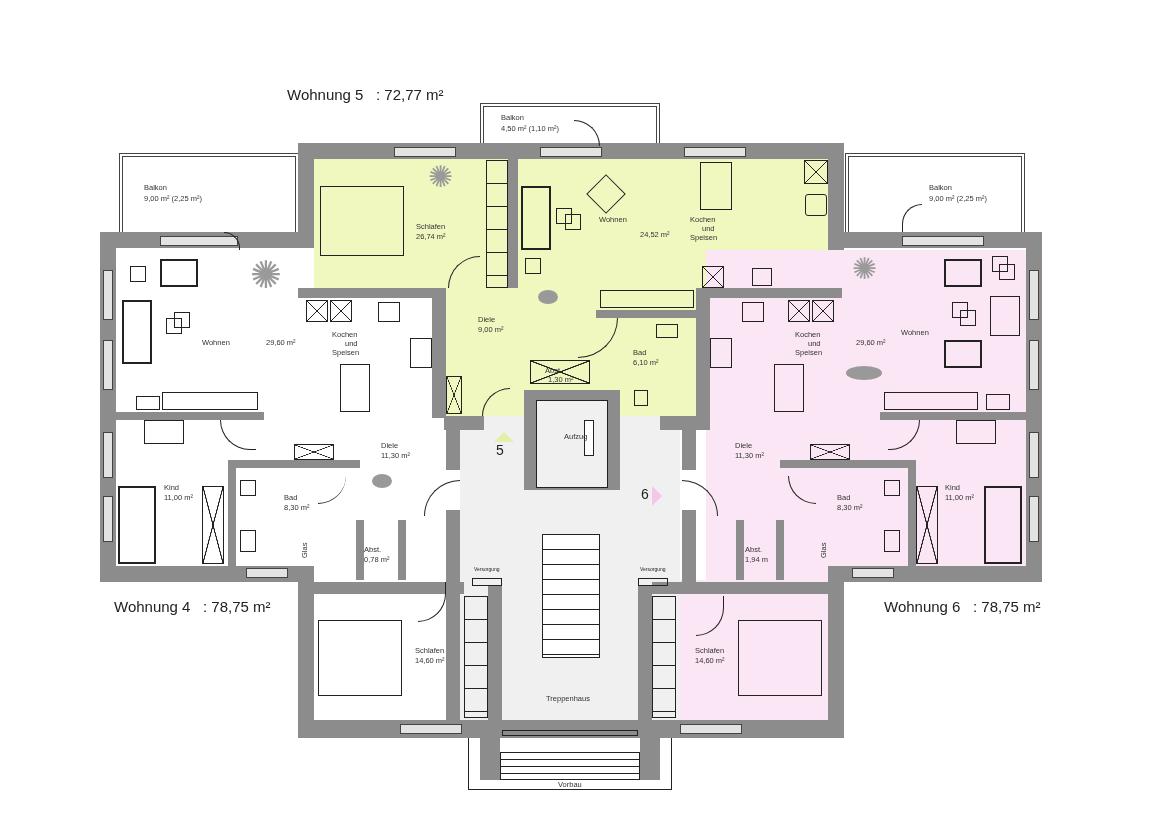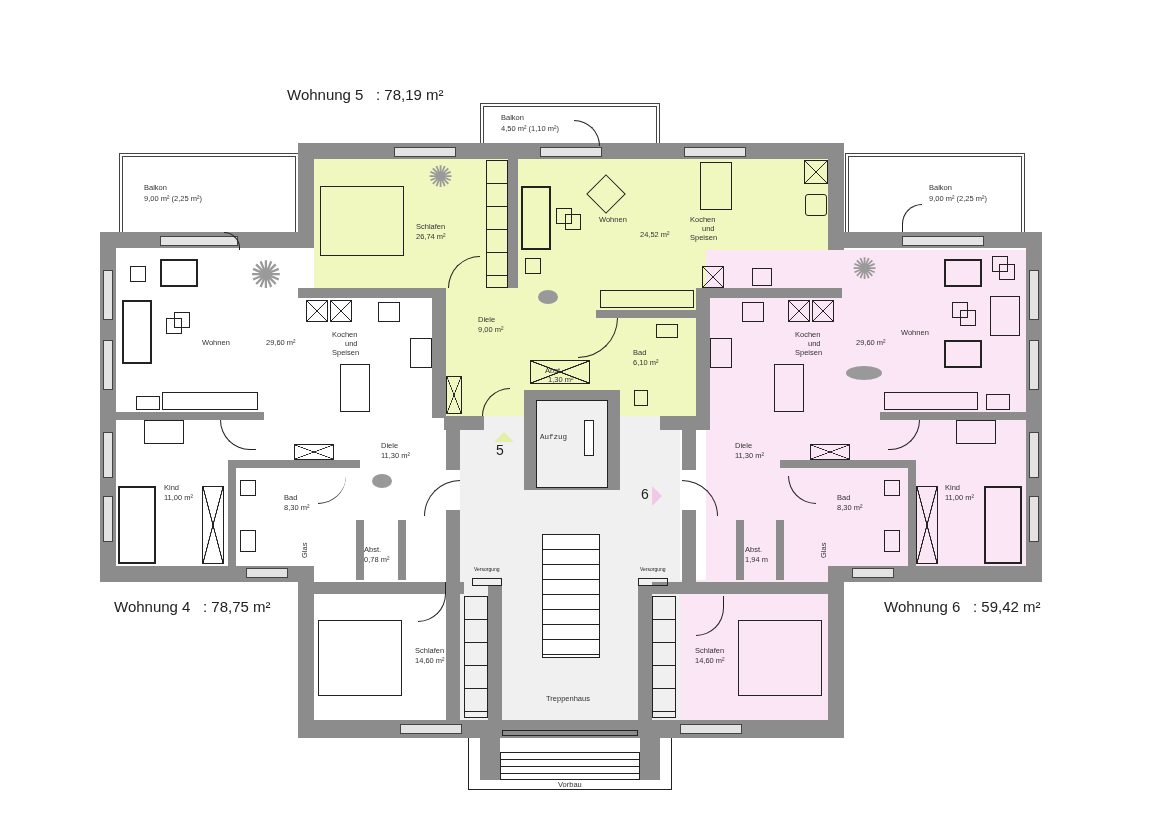--- a/index.html
+++ b/index.html
@@ -20,23 +20,23 @@
   .stairs{position:absolute;border:1px solid #222;box-sizing:border-box;
           background:repeating-linear-gradient(to bottom,#fff 0,#fff 14px,#222 14px,#222 15px);}
   .shelf{position:absolute;border:1px solid #222;box-sizing:border-box;
          background:repeating-linear-gradient(to bottom,transparent 0,transparent 22px,#222 22px,#222 23px);}
   .plant{position:absolute;color:#9a9a9a;font-size:30px;line-height:30px;}
   .person{position:absolute;width:20px;height:14px;background:#999;border-radius:50%;}
 </style>
 </head>
 <body>
 
-<div class="title" style="left:287px;top:86px;">Wohnung 5   : 78,19 m²</div>
+<div class="title" style="left:287px;top:86px;">Wohnung 5   : 72,77 m²</div>
 <div class="title" style="left:114px;top:598px;">Wohnung 4   : 78,75 m²</div>
-<div class="title" style="left:884px;top:598px;">Wohnung 6   : 59,42 m²</div>
+<div class="title" style="left:884px;top:598px;">Wohnung 6   : 78,75 m²</div>
 
 <div class="bal" style="left:119px;top:153px;width:180px;height:84px;"></div>
 <div class="bal" style="left:480px;top:103px;width:180px;height:52px;"></div>
 <div class="bal" style="left:845px;top:153px;width:180px;height:84px;"></div>
 
 <div class="room" style="left:116px;top:248px;width:340px;height:332px;background:#fff;"></div>
 <div class="room" style="left:314px;top:580px;width:150px;height:140px;background:#fff;"></div>
 
 <div class="room" style="left:314px;top:158px;width:514px;height:130px;background:#f0f8c0;"></div>
 <div class="room" style="left:444px;top:288px;width:252px;height:128px;background:#f0f8c0;"></div>
@@ -183,21 +183,21 @@
 
 <div class="stairs" style="left:542px;top:534px;width:58px;height:124px;"></div>
 <div class="abs" style="left:494px;top:432px;width:0;height:0;border-left:10px solid transparent;border-right:10px solid transparent;border-bottom:10px solid #e6efa8;"></div>
 <div class="abs" style="left:652px;top:486px;width:0;height:0;border-top:10px solid transparent;border-bottom:10px solid transparent;border-left:10px solid #f3c7e5;"></div>
 <div class="abs" style="left:496px;top:442px;font-size:14px;">5</div>
 <div class="abs" style="left:641px;top:486px;font-size:14px;">6</div>
 <div class="abs" style="left:472px;top:578px;width:30px;height:8px;border:1px solid #222;box-sizing:border-box;"></div>
 <div class="abs" style="left:638px;top:578px;width:30px;height:8px;border:1px solid #222;box-sizing:border-box;"></div>
 <div class="abs" style="left:474px;top:566px;font-size:5px;">Versorgung</div>
 <div class="abs" style="left:640px;top:566px;font-size:5px;">Versorgung</div>
-<div class="lbl" style="left:540px;top:432px;font-family:Liberation Mono, monospace;">Aufzug</div>
+<div class="lbl" style="left:564px;top:432px;">Aufzug</div>
 <div class="lbl" style="left:546px;top:694px;">Treppenhaus</div>
 <div class="lbl" style="left:558px;top:780px;">Vorbau</div>
 
 <div class="door" style="left:502px;top:730px;width:136px;height:6px;border-width:1px;"></div>
 
 <div class="door" style="left:448px;top:256px;width:32px;height:32px;border-right:none;border-bottom:none;border-radius:32px 0 0 0;"></div>
 <div class="door" style="left:578px;top:318px;width:40px;height:40px;border-left:none;border-top:none;border-radius:0 0 40px 0;"></div>
 <div class="door" style="left:482px;top:388px;width:28px;height:28px;border-right:none;border-bottom:none;border-radius:28px 0 0 0;"></div>
 <div class="door" style="left:224px;top:232px;width:16px;height:18px;border-left:none;border-bottom:none;border-radius:0 16px 0 0;"></div>
 <div class="door" style="left:574px;top:120px;width:26px;height:26px;border-left:none;border-bottom:none;border-radius:0 26px 0 0;"></div>

